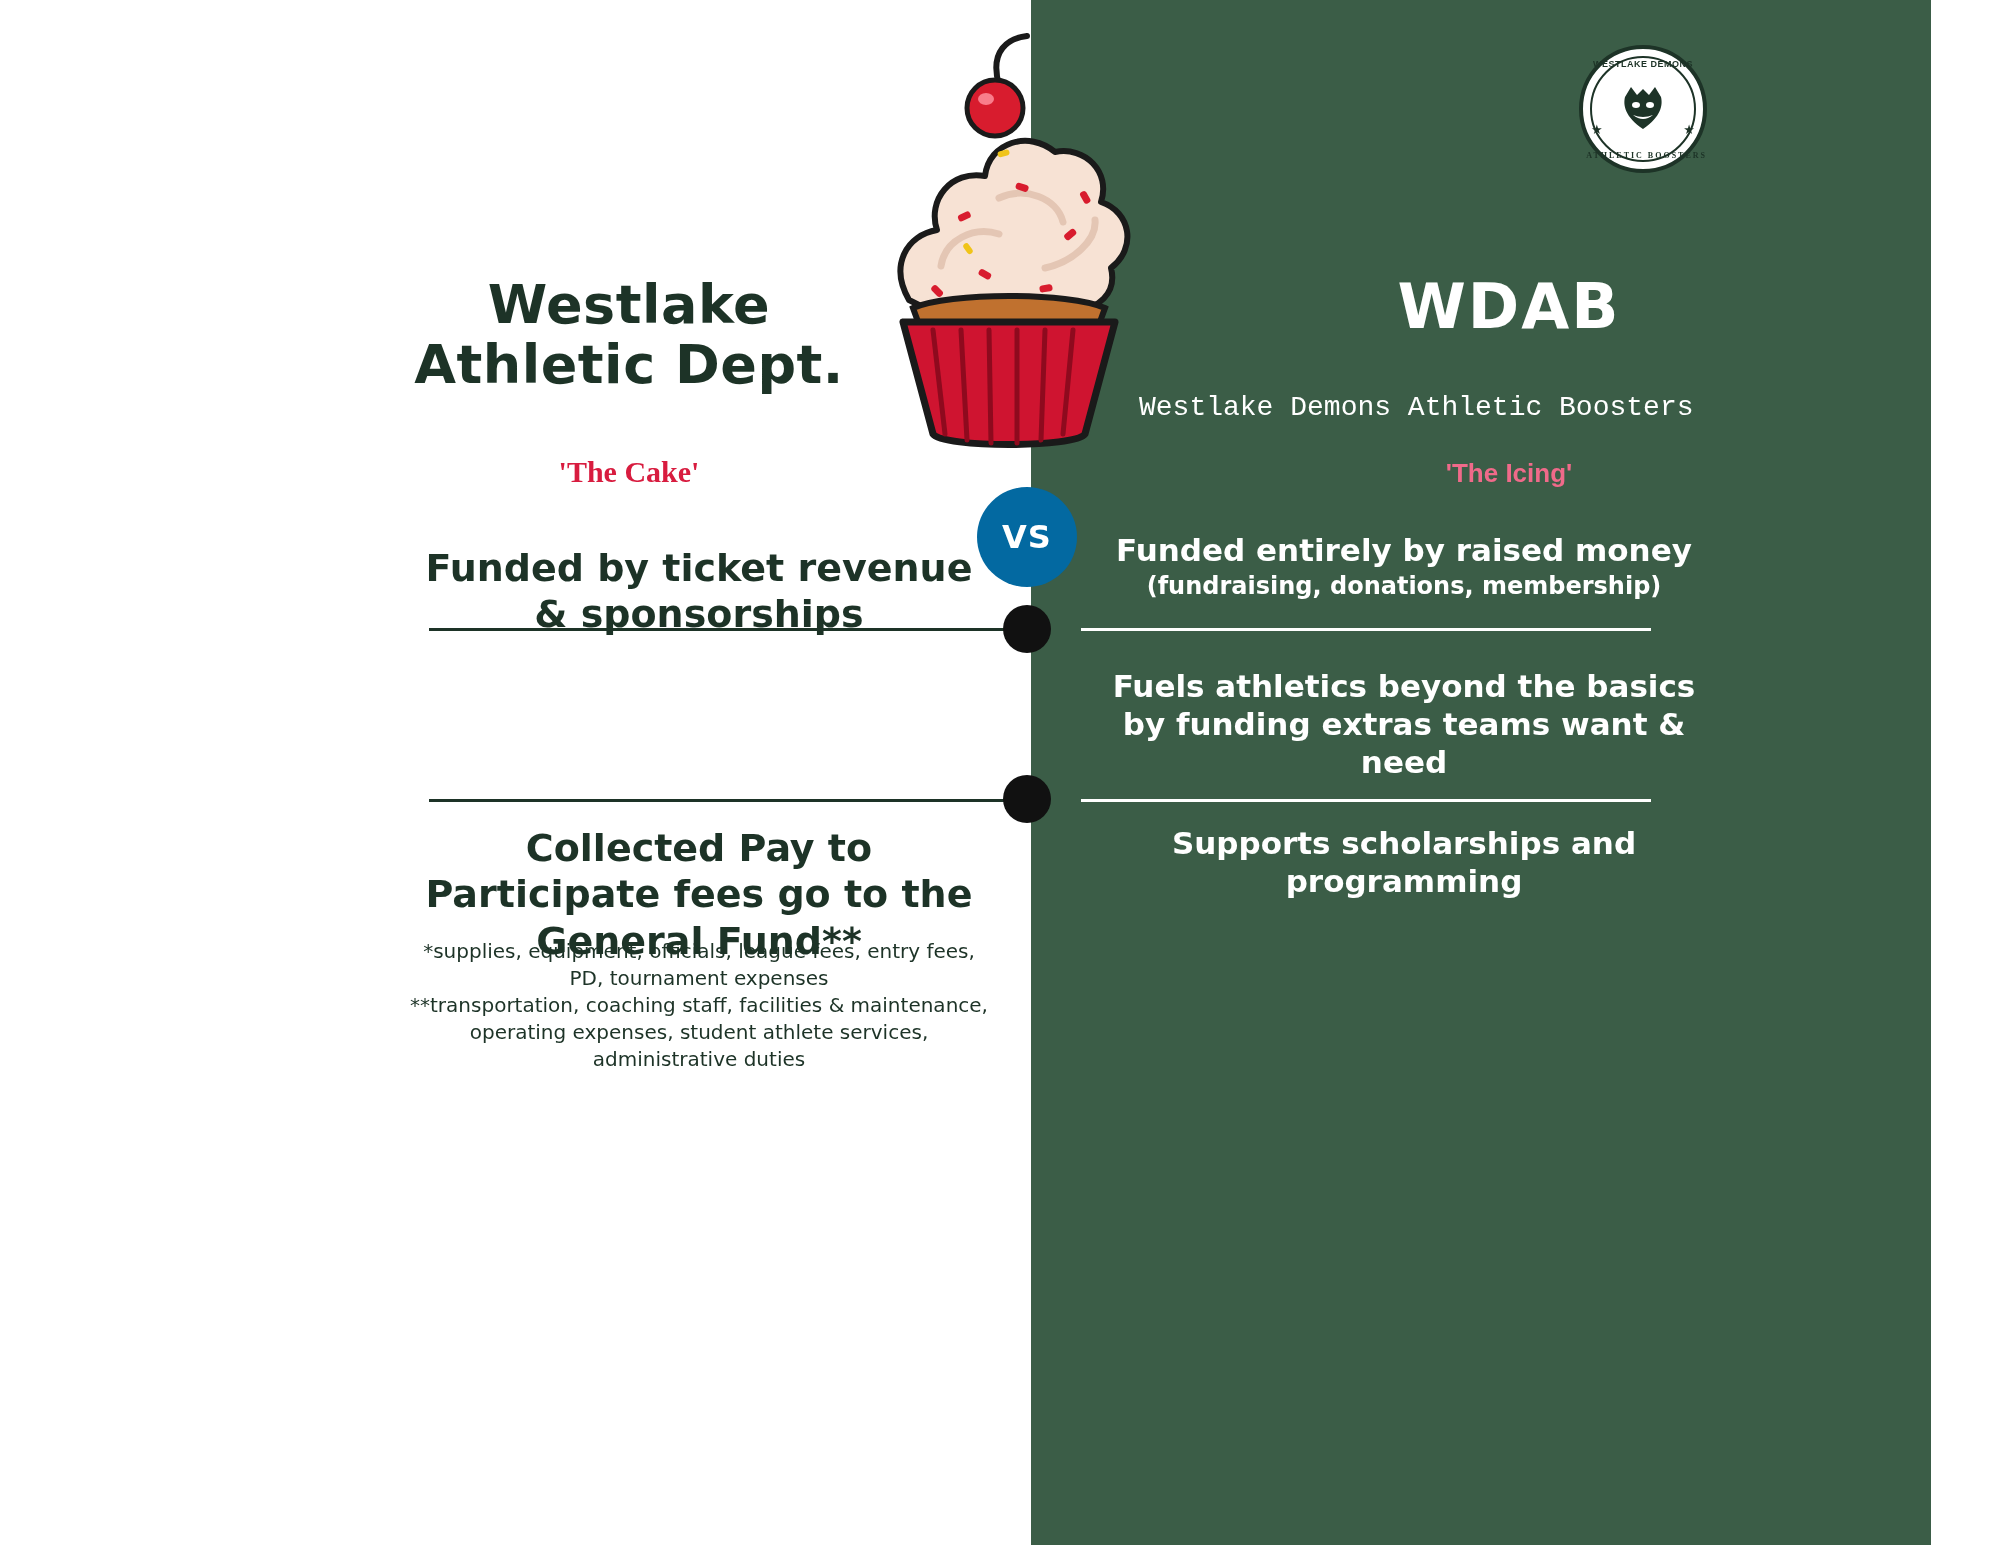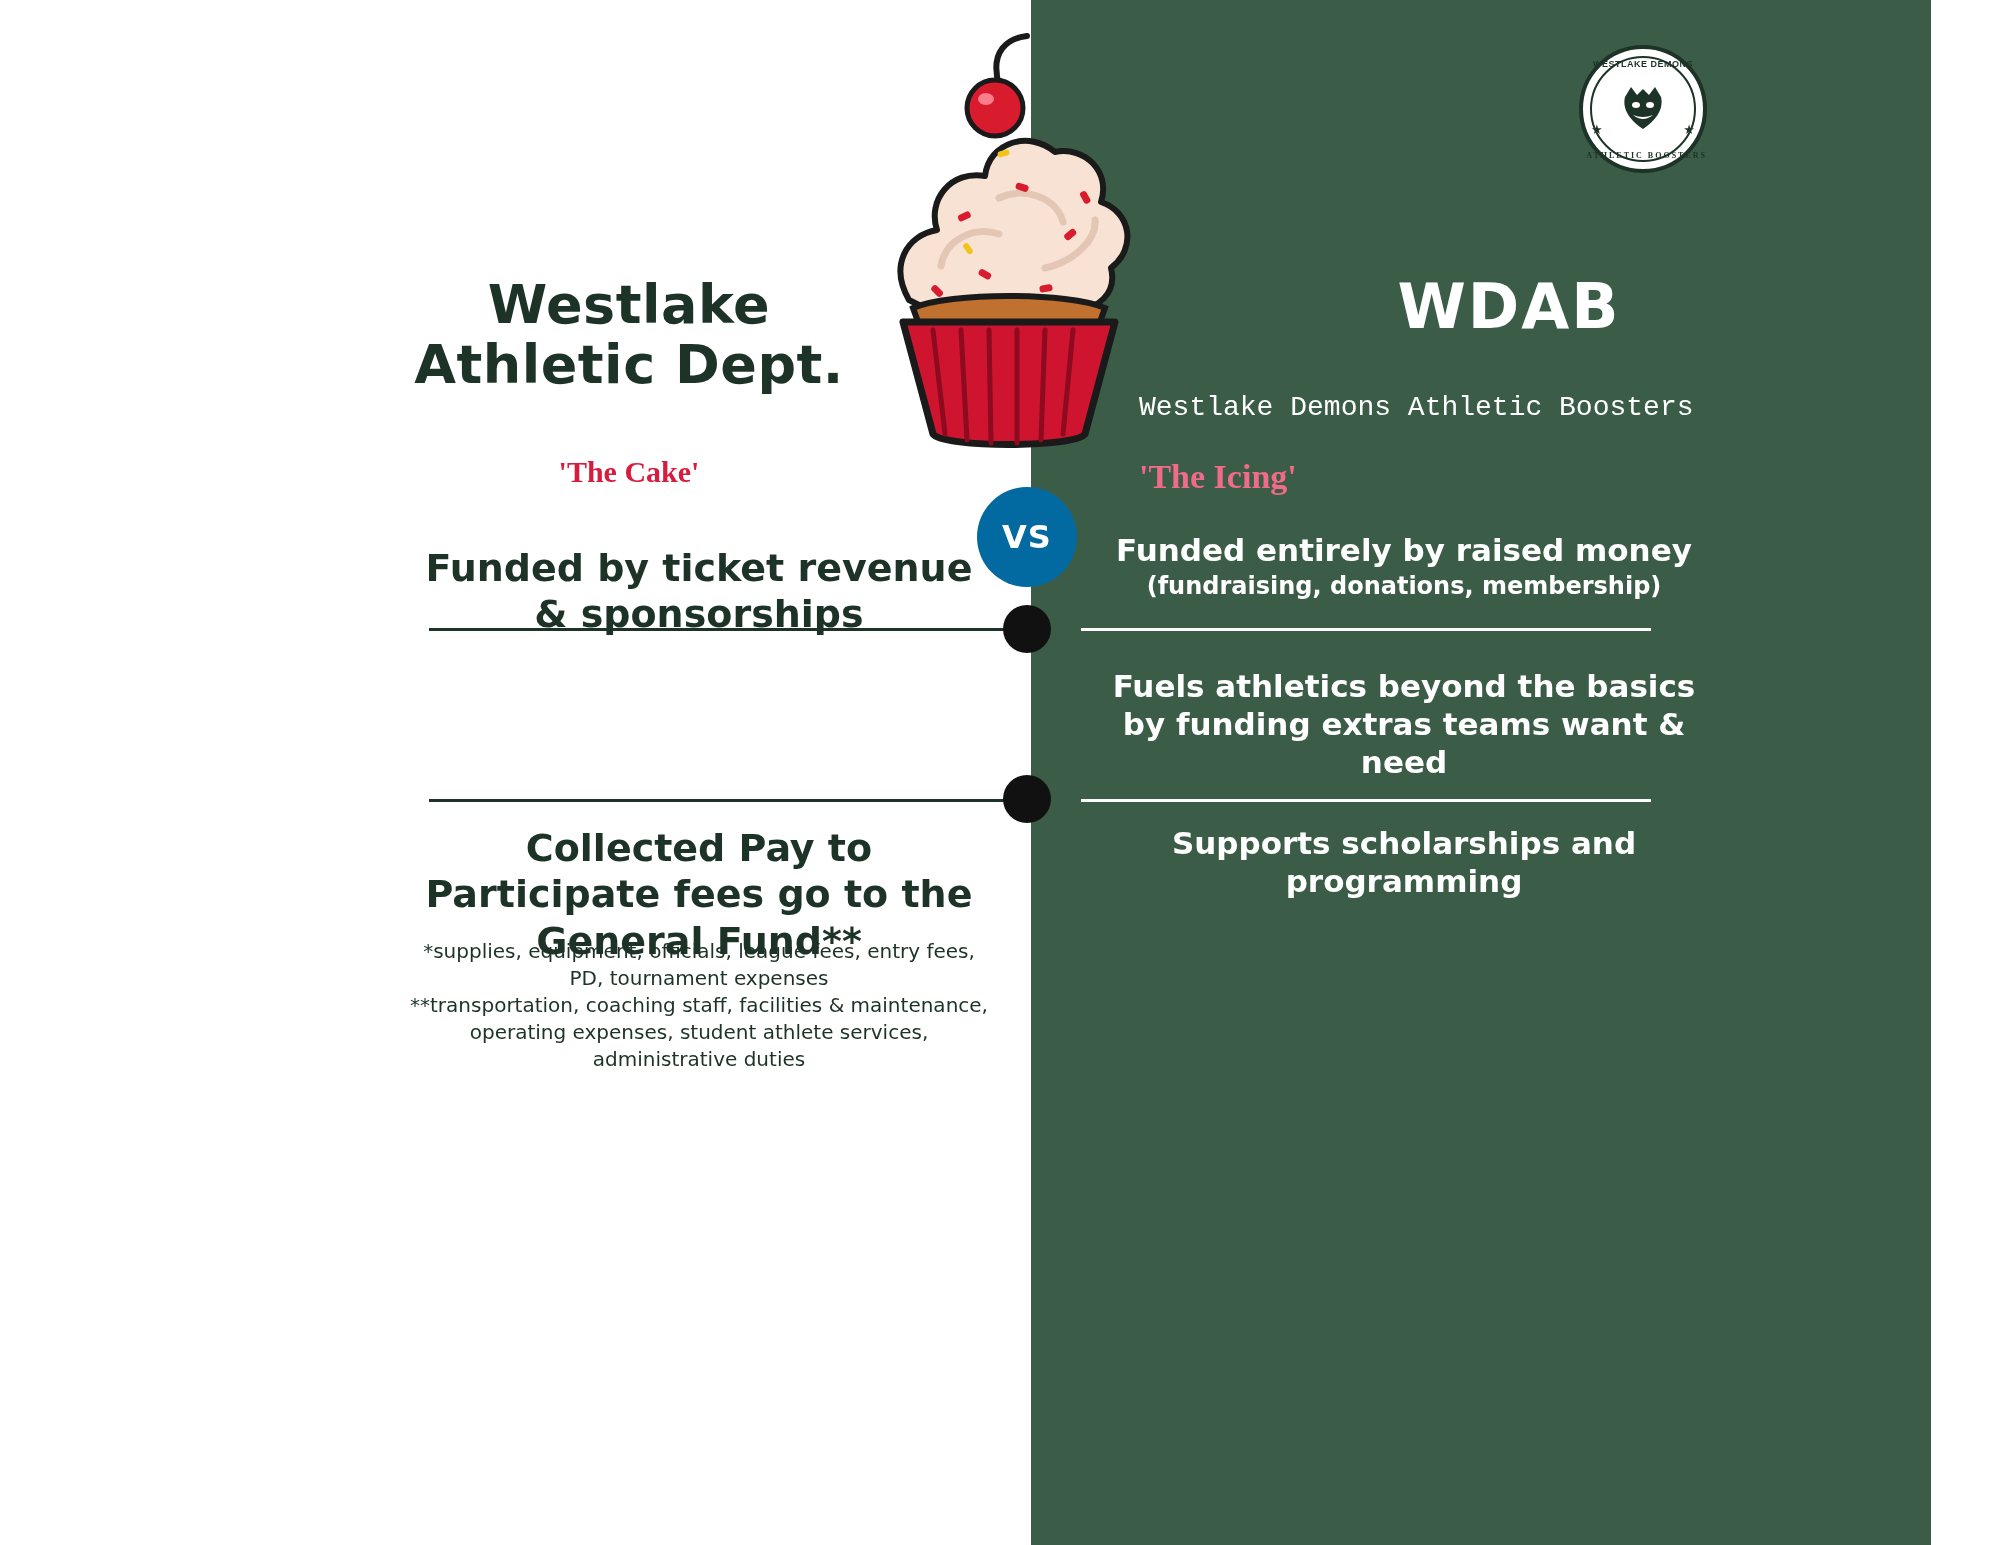--- a/index.html
+++ b/index.html
@@ -172,24 +172,25 @@
     text-align: left;
     font-size: 28px;
     color: #ffffff;
     font-family: Liberation Mono, monospace;
   }
   #right-tagline {
     position: absolute;
     left: 1130px;
     top: 458px;
     width: 740px;
-    font-size: 34px;
+    text-align: center;
+    font-size: 26px;
     font-weight: bold;
     color: #f06a8a;
-    font-family: Liberation Serif, serif;
+    font-family: Liberation Sans, sans-serif;
   }
 
   
   #vs-badge {
     position: absolute;
     left: 968px;
     top: 487px;
     width: 100px;
     height: 100px;
     border-radius: 50%;

